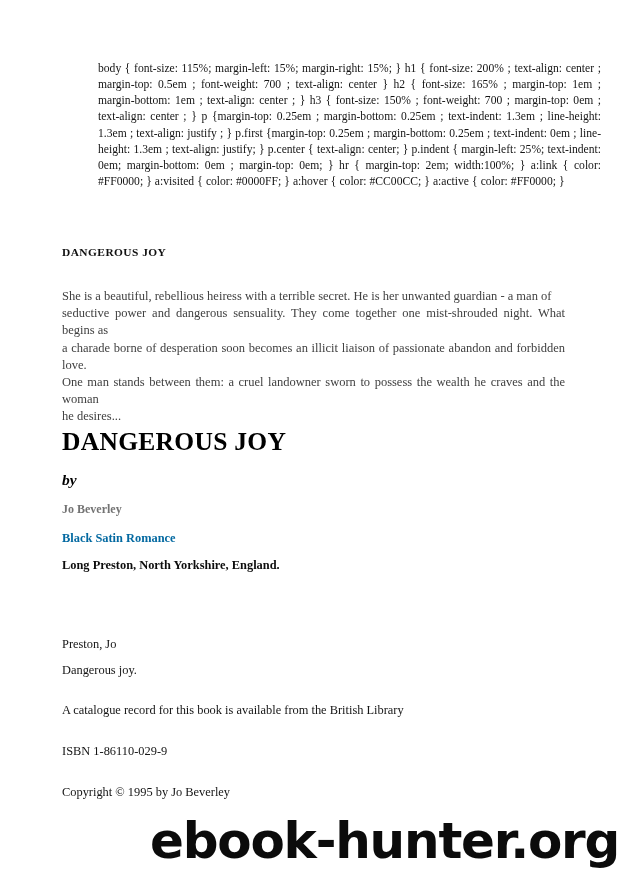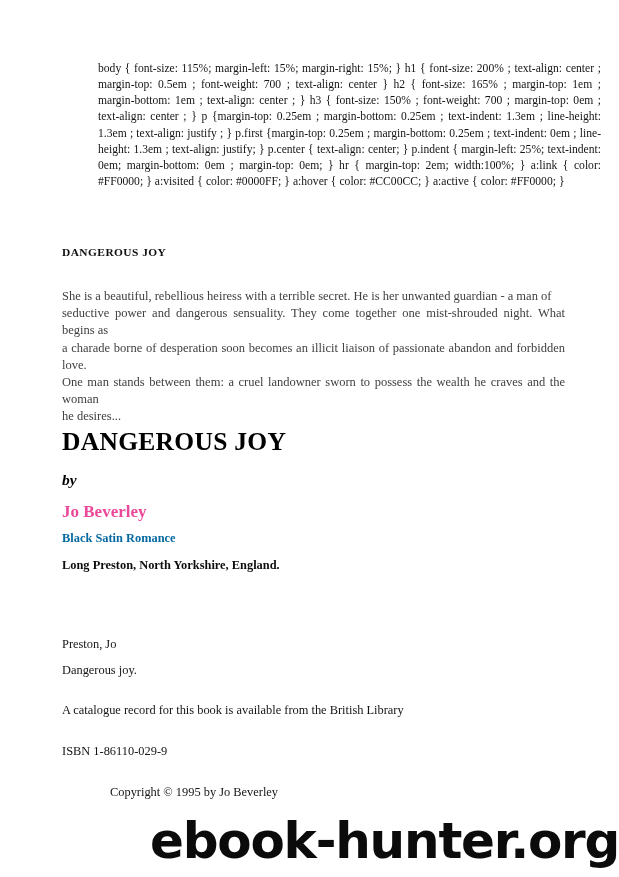--- a/index.html
+++ b/index.html
@@ -78,23 +78,23 @@
     top: 471px;
     font-size: 15.5px;
     font-weight: 700;
     font-style: italic;
     color: #000000;
   }
   .title-author {
     position: absolute;
     left: 62px;
     top: 502px;
-    font-size: 17px;
+    font-size: 12px;
     font-weight: 700;
-    color: #ec4899;
+    color: #737373;
   }
   .imprint {
     position: absolute;
     left: 62px;
     top: 531px;
     font-size: 12.4px;
     font-weight: 700;
     color: #0369a1;
   }
   .imprint-place {
@@ -112,21 +112,21 @@
     left: 62px;
     font-size: 12.4px;
     line-height: 1.2;
     color: #141414;
   }
   .pub-bl      { top: 611px; }
   .pub-author  { top: 637px; }
   .pub-title   { top: 663px; }
   .pub-record  { top: 703px; }
   .pub-isbn    { top: 744px; }
-  .pub-copy    { top: 785px; margin-left: 48px; }
+  .pub-copy    { top: 785px; }
 
   
   .watermark {
     position: absolute;
     left: 150px;
     top: 812px;
     font-family: "DejaVu Sans", "Liberation Sans", sans-serif;
     font-size: 50px;
     font-weight: 700;
     letter-spacing: -1.2px;

